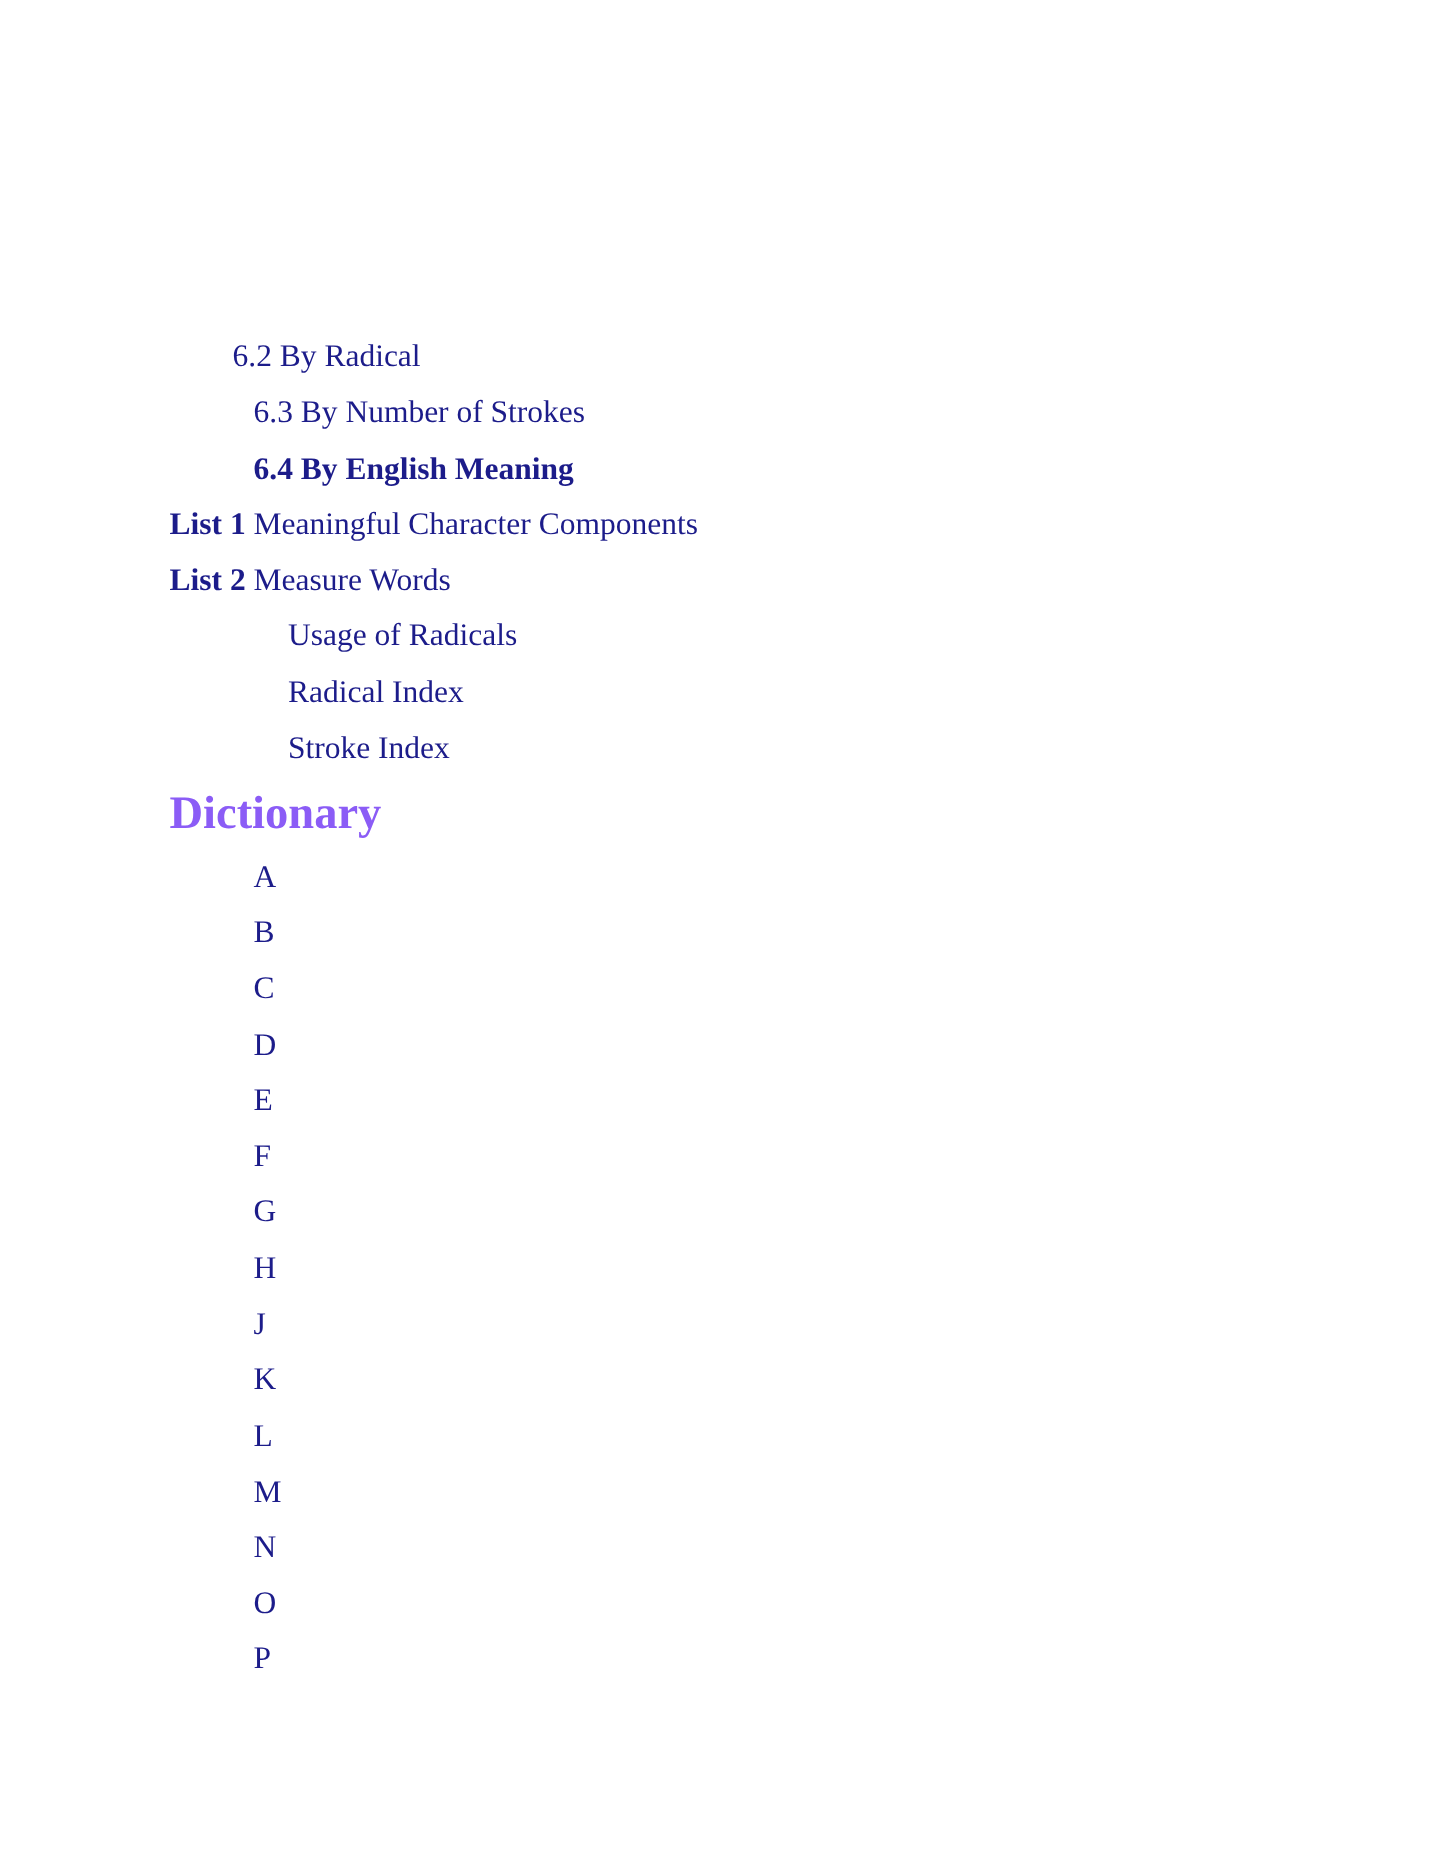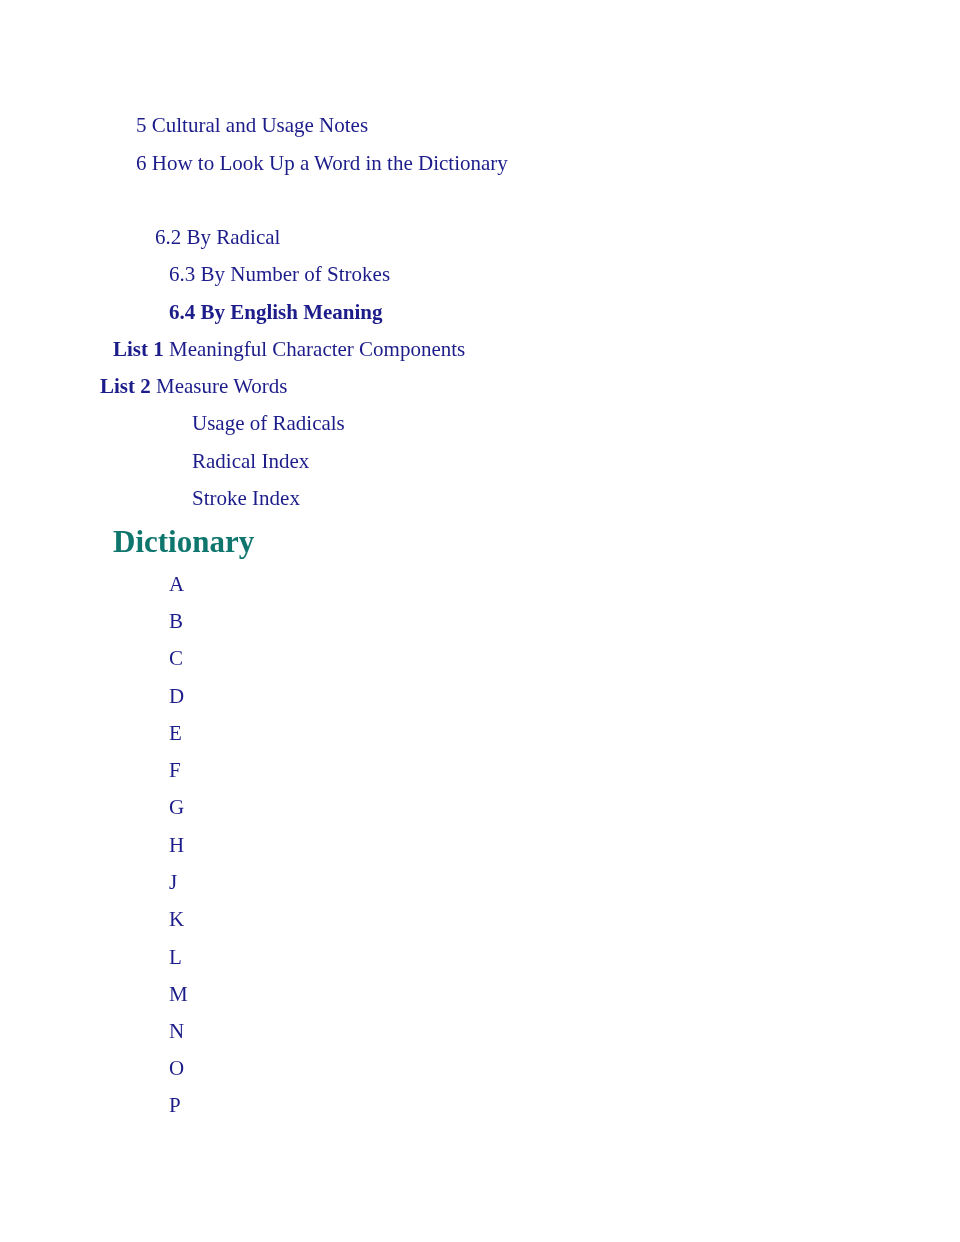--- a/index.html
+++ b/index.html
@@ -4,40 +4,38 @@
   <style>
     html, body { margin: 0; padding: 0; background: #ffffff; }
     body { width: 960px; height: 1242px; position: relative; overflow: hidden;
            font-family: "Liberation Serif", "DejaVu Serif", serif; }
     .page { position: absolute; left: 0; top: 0; width: 960px; height: 1242px; }
     .entry { position: absolute; white-space: nowrap; font-size: 21px; color: #1c1c8a;
              line-height: 1; text-decoration: none; cursor: pointer; }
     .entry .b { font-weight: bold; }
     .entry .i { font-style: italic; }
     .heading { position: absolute; white-space: nowrap; font-size: 31px; font-weight: bold;
-               color: #0f766e; line-height: 1; }
+               color: #8b5cf6; line-height: 1; }
     .letter { position: absolute; left: 169px; font-size: 21px; color: #1c1c8a; line-height: 1;
               cursor: pointer; }
   </style>
 </head>
 <body>
 
 <div class="page">
 
-  <a class="entry" style="left:136px; top:115px;">5 Cultural and Usage Notes</a>
-  <a class="entry" style="left:136px; top:153px;">6 How to Look Up a Word in the Dictionary</a>
 
   <a class="entry" style="left:155px; top:227px;">6.2 By Radical</a>
   <a class="entry" style="left:169px; top:264px;">6.3 By Number of Strokes</a>
   <a class="entry" style="left:169px; top:302px;font-weight:bold;">6.4 By English Meaning</a>
 
   <a class="entry" style="left:113px; top:339px;text-align:right;">
     <span class="b">List 1</span><span> Meaningful Character Components</span>
   </a>
-  <a class="entry" style="left:100px; top:376px;">
+  <a class="entry" style="left:113px; top:376px;">
     <span class="b">List 2</span><span> Measure Words</span>
   </a>
 
   <a class="entry" style="left:192px; top:413px;">Usage of Radicals</a>
   <a class="entry" style="left:192px; top:451px;">Radical Index</a>
   <a class="entry" style="left:192px; top:488px;">Stroke Index</a>
 
   <div class="heading" style="left:113px; top:526px;">Dictionary</div>
 
   <a class="letter" style="top:574px;">A</a>

